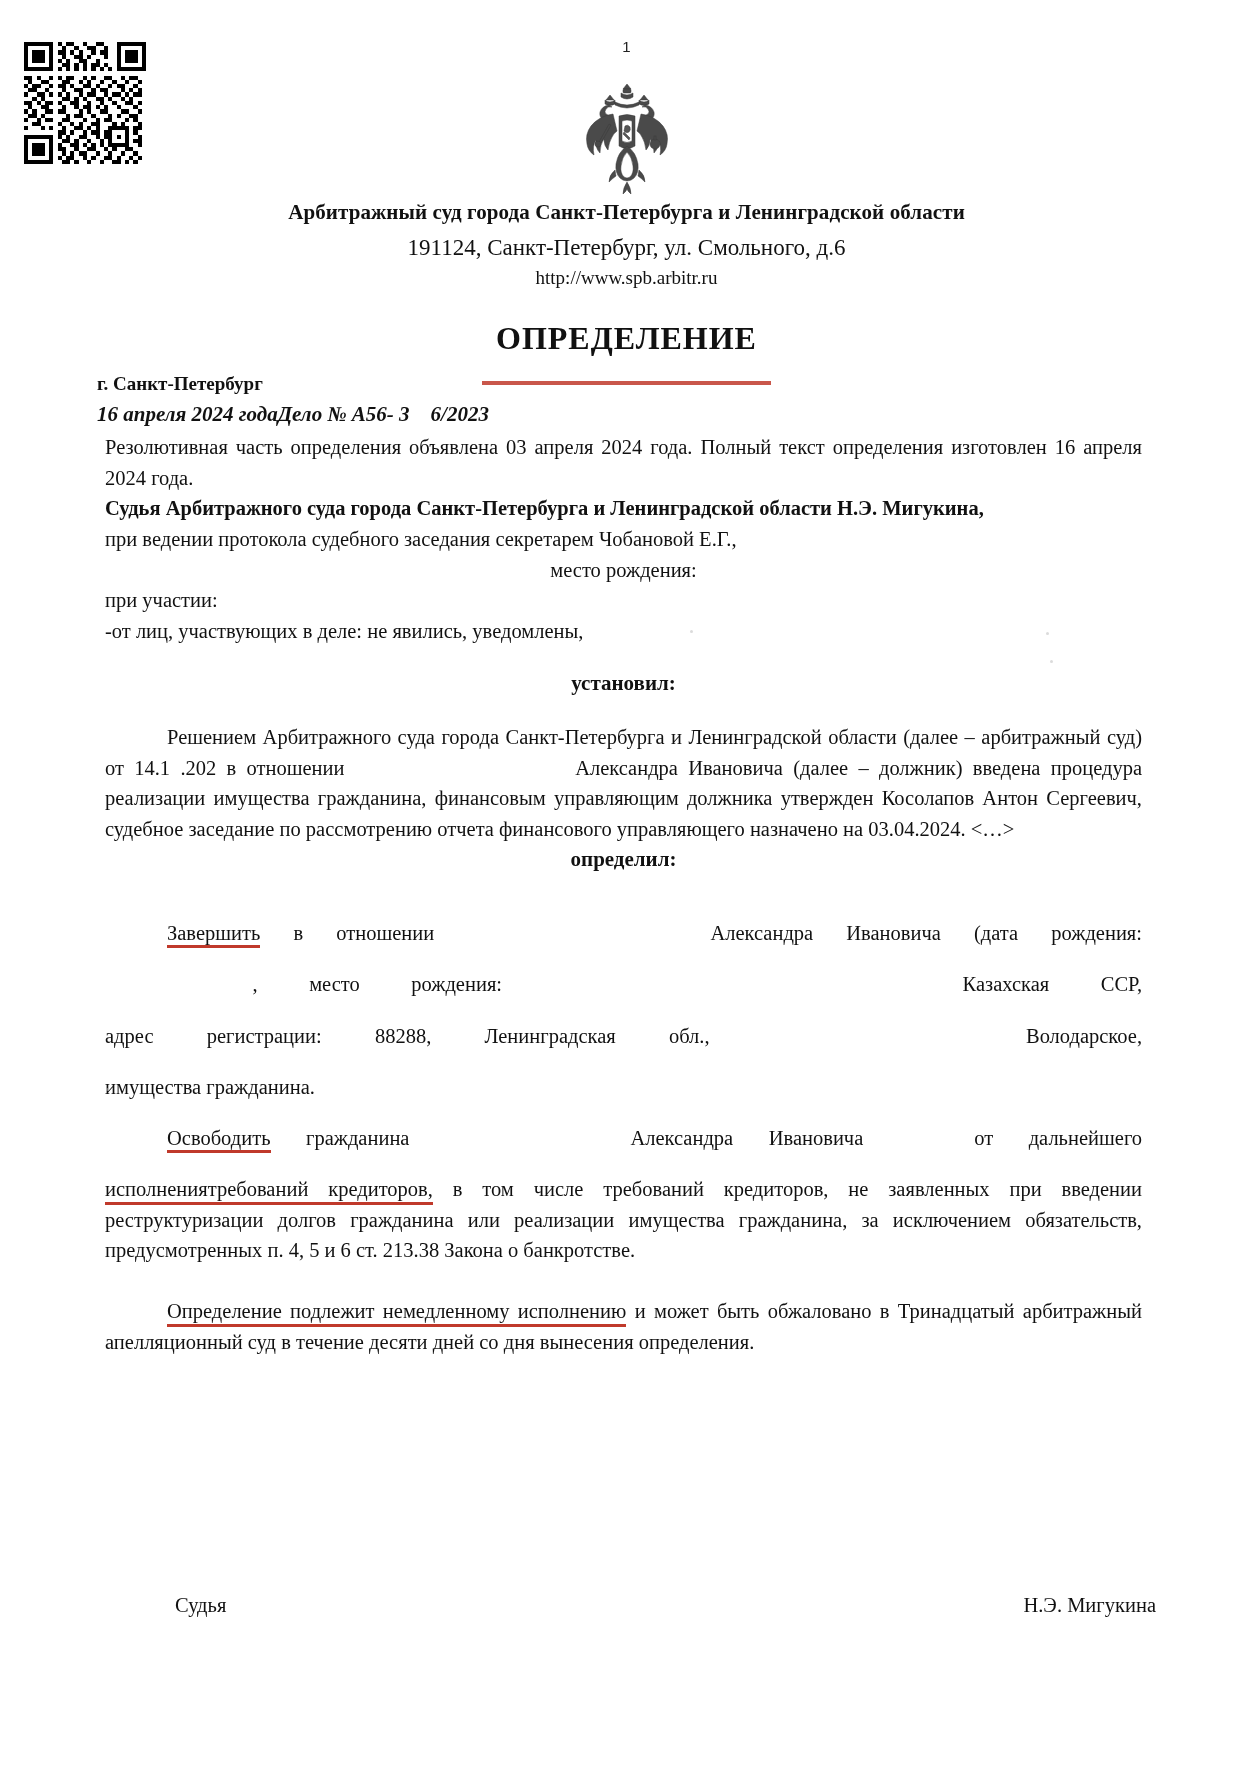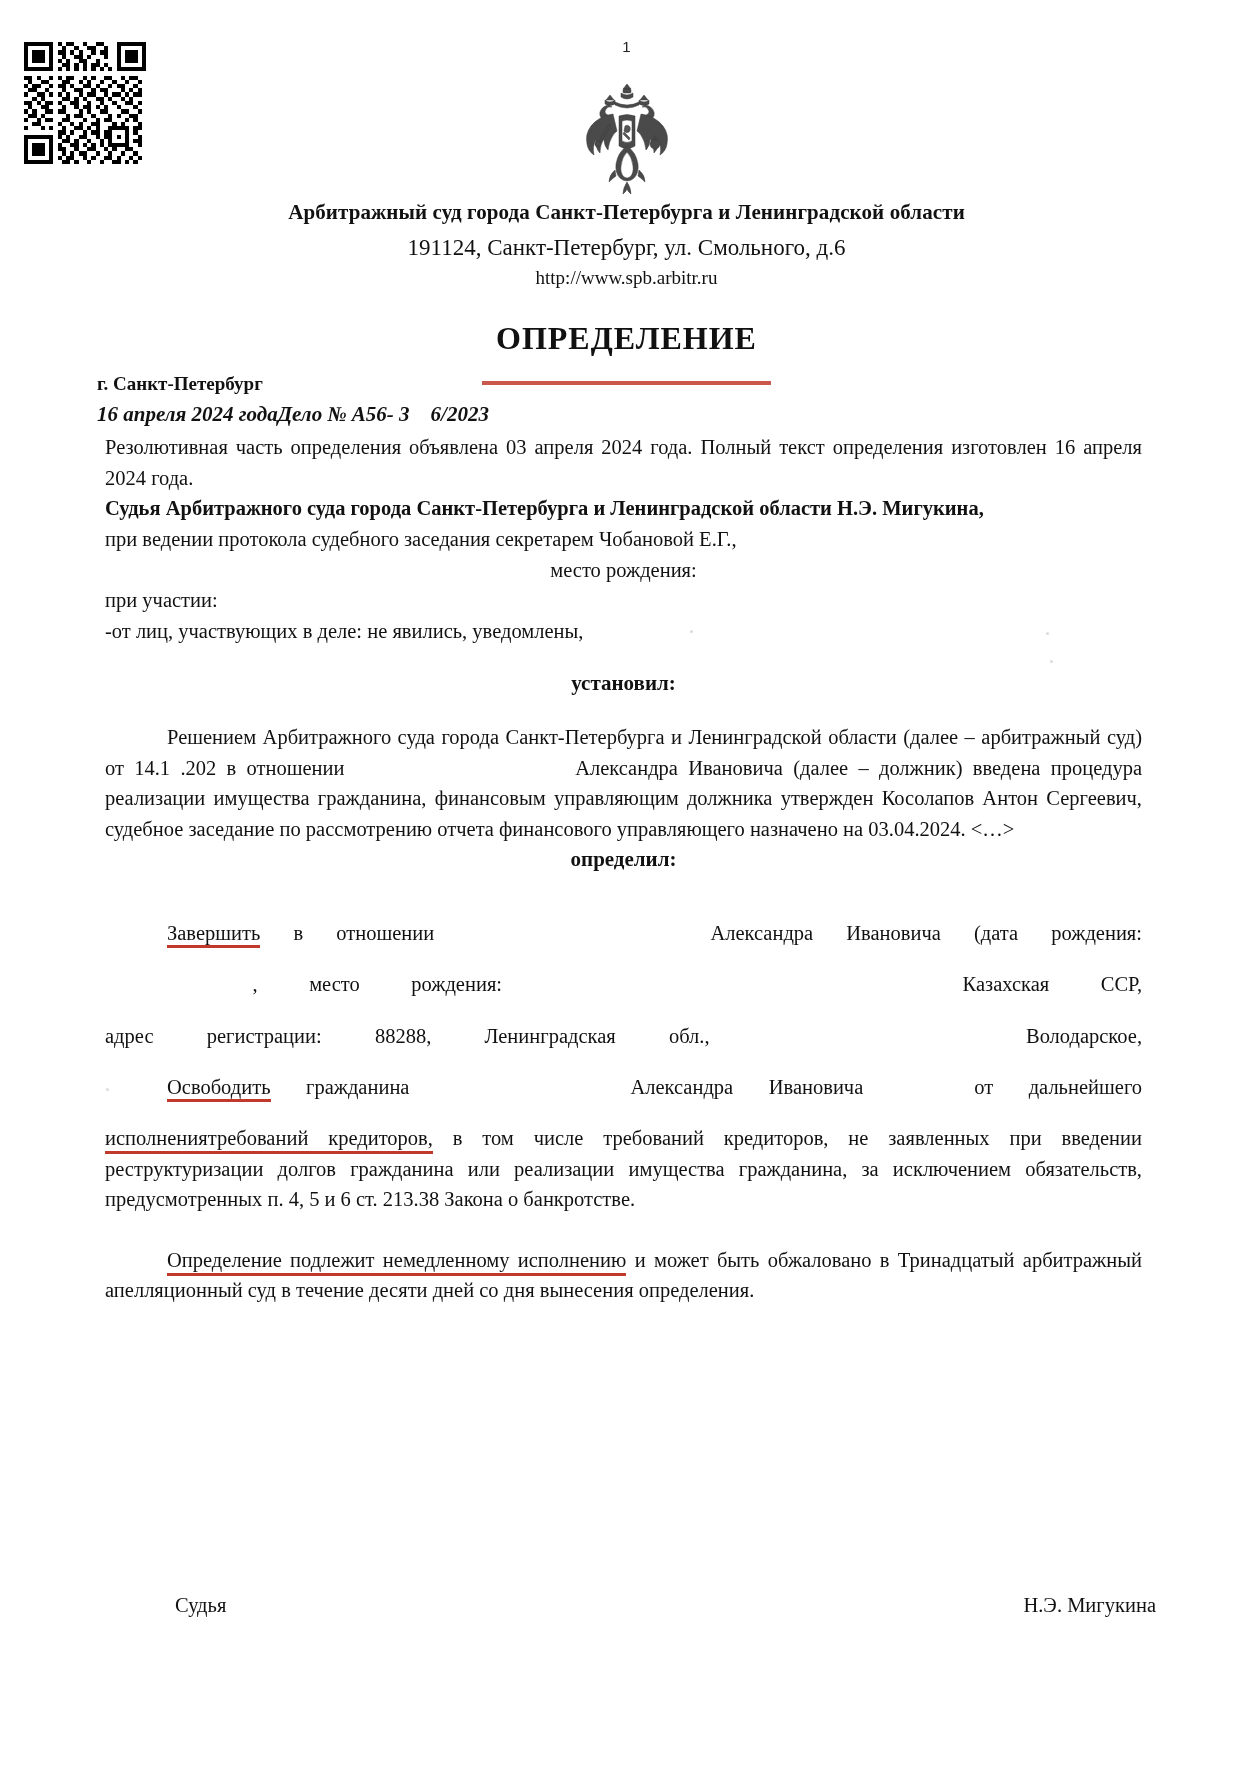--- a/index.html
+++ b/index.html
@@ -562,20 +562,21 @@
     </p>
 
     <p class="just-full">
       <span>адрес регистрации:</span>
       <span>88288, Ленинградская обл.,</span>
       <span class="gap-xl"></span>
       <span>Володарское,</span>
     </p>
 
 
+    <p class="plain">имущества гражданина.</p>
 
     <p class="just-full indent">
       <span class="uline">Освободить</span>
       <span>гражданина</span>
       <span class="gap-lg"></span>
       <span>Александра Ивановича</span>
       <span class="gap-sm"></span>
       <span>от дальнейшего</span>
     </p>
 

